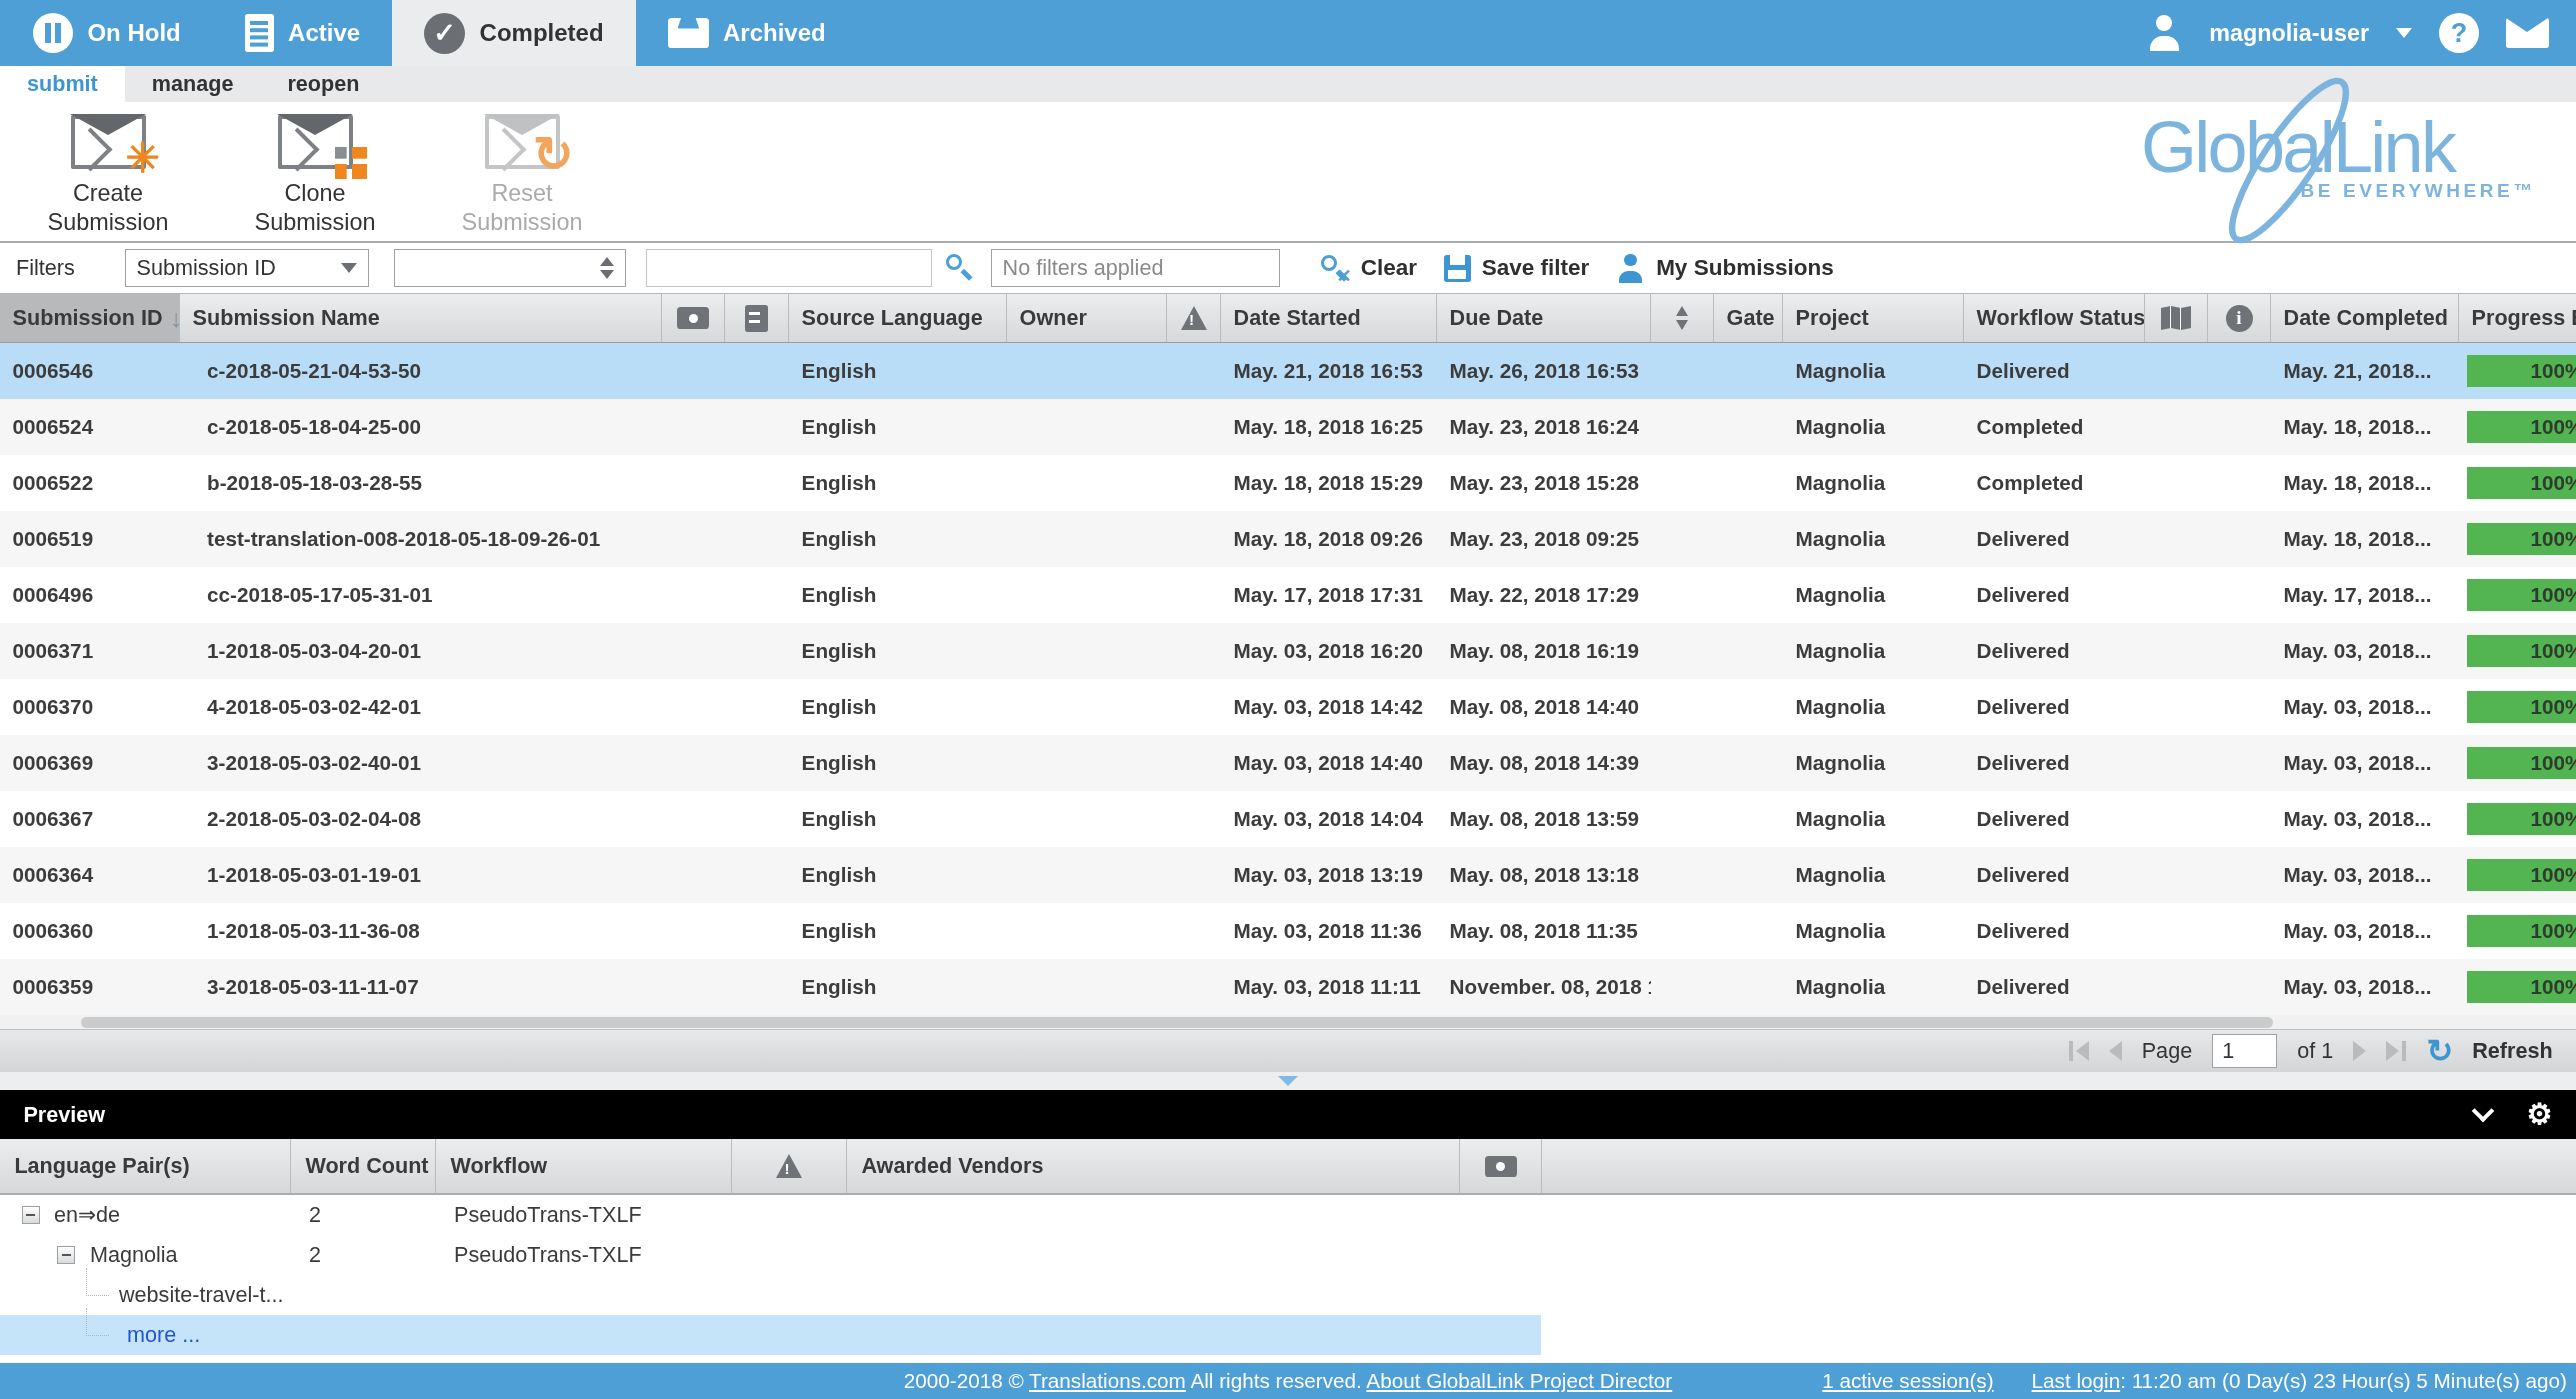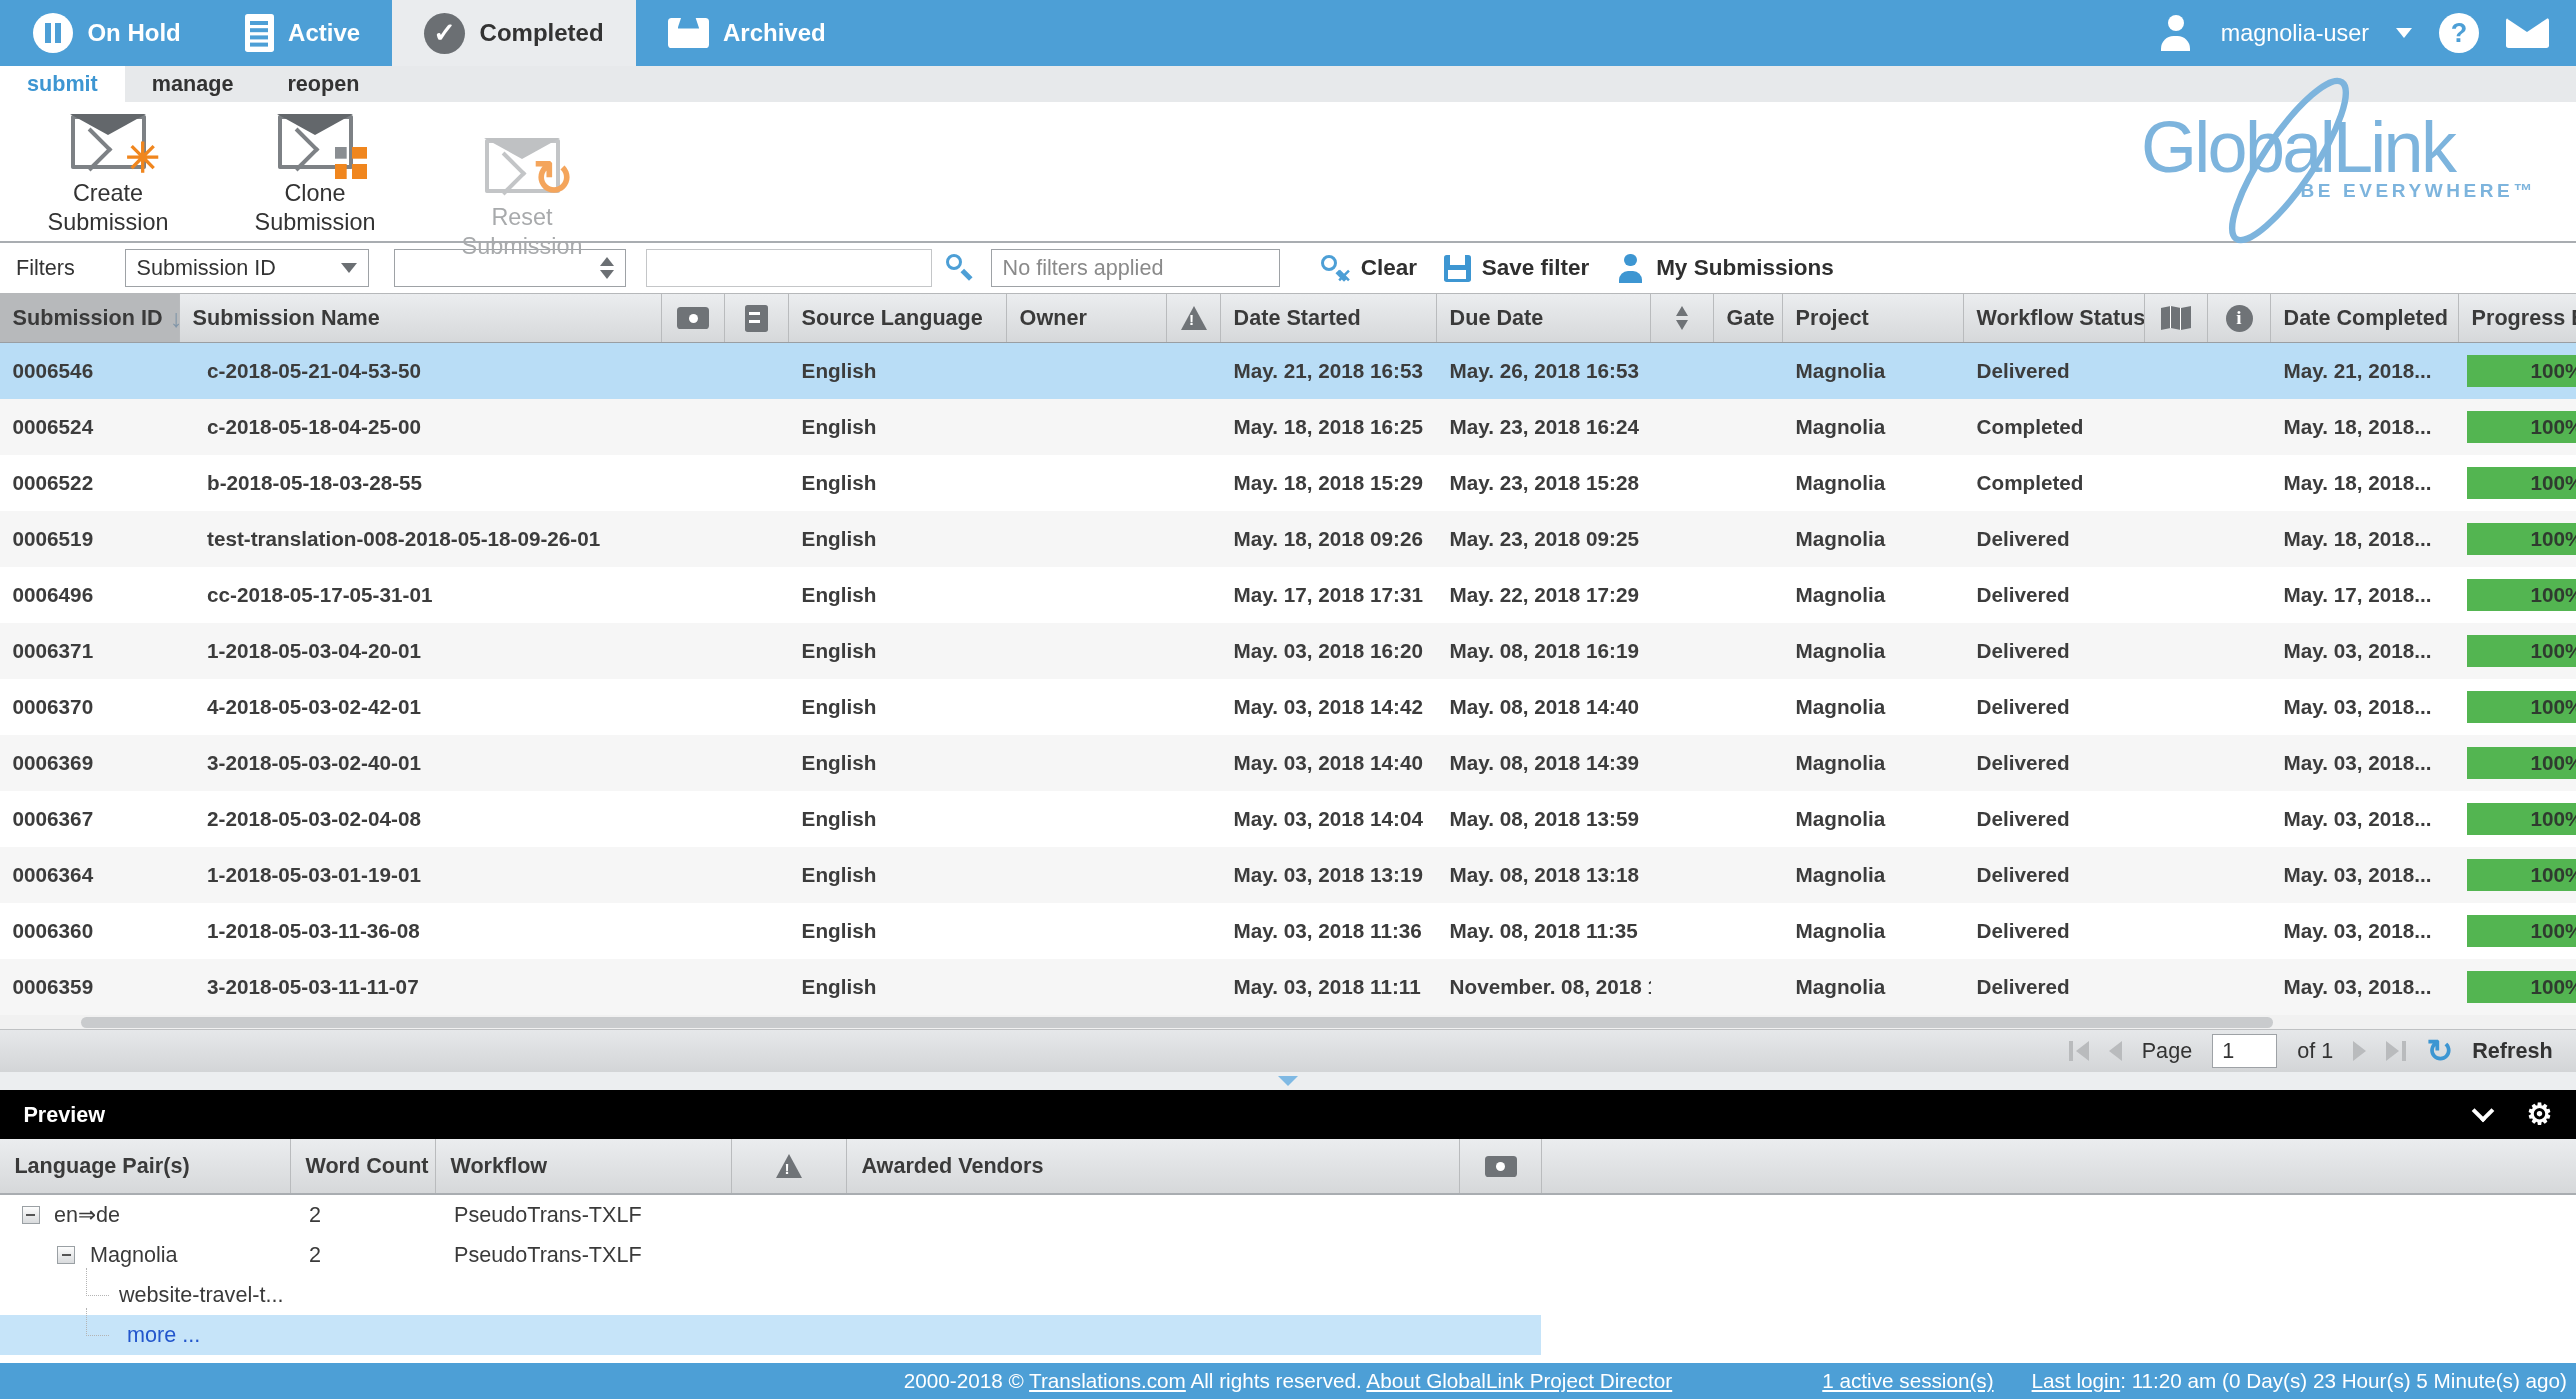--- a/index.html
+++ b/index.html
@@ -5,21 +5,21 @@
   * { box-sizing: border-box; margin: 0; padding: 0; }
   body { font-family: "Liberation Sans", sans-serif; background:#fff; }
   #page { width:2576px; height:1399px; position:relative; overflow:hidden; background:#fff; }
 
   
   .topbar { height:66px; background:#4d9fd6; display:flex; align-items:stretch; }
   .tabs { display:flex; padding-left:1px; }
   .tab { display:flex; align-items:center; gap:14.4px; padding:0 32px; color:#fff; font-weight:bold; font-size:24px; cursor:pointer; }
   .tab.active { background:#eaecee; color:#333; }
   .top-right { margin-left:auto; display:flex; align-items:center; gap:27px; padding-right:27px; }
-  .username { color:#fff; font-weight:normal; font-size:23.4px; }
+  .username { color:#fff; font-weight:bold; font-size:23.4px; }
 
   
   .pause-icon { width:40px; height:40px; background:#fff; border-radius:50%; position:relative; flex:none; }
   .pause-icon::before,.pause-icon::after { content:""; position:absolute; top:10px; width:6.3px; height:20px; background:#4d9fd6; }
   .pause-icon::before { left:11.7px; } .pause-icon::after { left:21.6px; }
   .docfile-icon { width:29px; height:38px; background:#fff; border-radius:2.7px; position:relative; flex:none; }
   .docfile-icon::after { content:""; position:absolute; left:5.4px; top:7.2px; width:18px; height:3.6px; background:#4d9fd6;
       box-shadow:0 7.2px 0 #4d9fd6, 0 14.4px 0 #4d9fd6, 0 21.6px 0 #4d9fd6; }
   .check-icon { width:41px; height:41px; background:#6b6f73; border-radius:50%; color:#fff; display:flex; align-items:center; justify-content:center; font-size:27px; font-weight:bold; flex:none; }
   .check-icon::after { content:"✓"; }
@@ -37,21 +37,21 @@
 
   
   .subtabs { height:36px; background:#e7e9eb; display:flex; }
   .subtab { padding:0 27px; display:flex; align-items:center; font-size:21.6px; font-weight:bold; color:#333; cursor:pointer; }
   .subtab.active { background:#fff; color:#3d96d2; }
 
   
   .toolbar { height:141px; background:#fff; border-bottom:2.7px solid #a9adb1; display:flex; gap:45px; padding:12.6px 0 0 27px; position:relative; }
   .tool { display:flex; flex-direction:column; align-items:center; width:162px; font-size:23.4px; color:#333; cursor:pointer; }
   .tool .lbl { line-height:29px; text-align:center; }
-  .tool.disabled { color:#a8aaac;margin-top:24px; }
+  .tool.disabled { color:#a8aaac; }
   .envwrap { position:relative; margin-bottom:10.8px; }
   .env { display:block; width:75px; height:54px; border:4.5px solid #7d8185; background:#fff; border-radius:1.8px; position:relative; }
   .env::before { content:""; position:absolute; left:-4.5px; top:-4.5px; width:0; height:0; border-left:38px solid transparent; border-right:38px solid transparent; border-top:21.6px solid #63676b; }
   .env::after { content:""; position:absolute; left:0; top:15.3px; width:27px; height:27px; border-top:4.5px solid #7d8185; border-right:4.5px solid #7d8185; transform:rotate(45deg); }
   .acc { position:absolute; right:-14.4px; bottom:-10.8px; line-height:1; }
   .acc-create::after { content:"✳"; color:#f0861e; font-size:41px; font-weight:bold; }
   .acc-clone { width:32px; height:32px;
       background-image:linear-gradient(#8a8e92,#8a8e92),linear-gradient(#f0861e,#f0861e),linear-gradient(#f0861e,#f0861e),linear-gradient(#f0861e,#f0861e);
       background-repeat:no-repeat; background-size:11.7px 11.7px,15.3px 11.7px,11.7px 15.3px,15.3px 15.3px; background-position:0 0,17px 0,0 17px,17px 17px; }
   .acc-reset::after { content:"↻"; color:#f4a55c; font-size:49px; font-weight:bold; }

